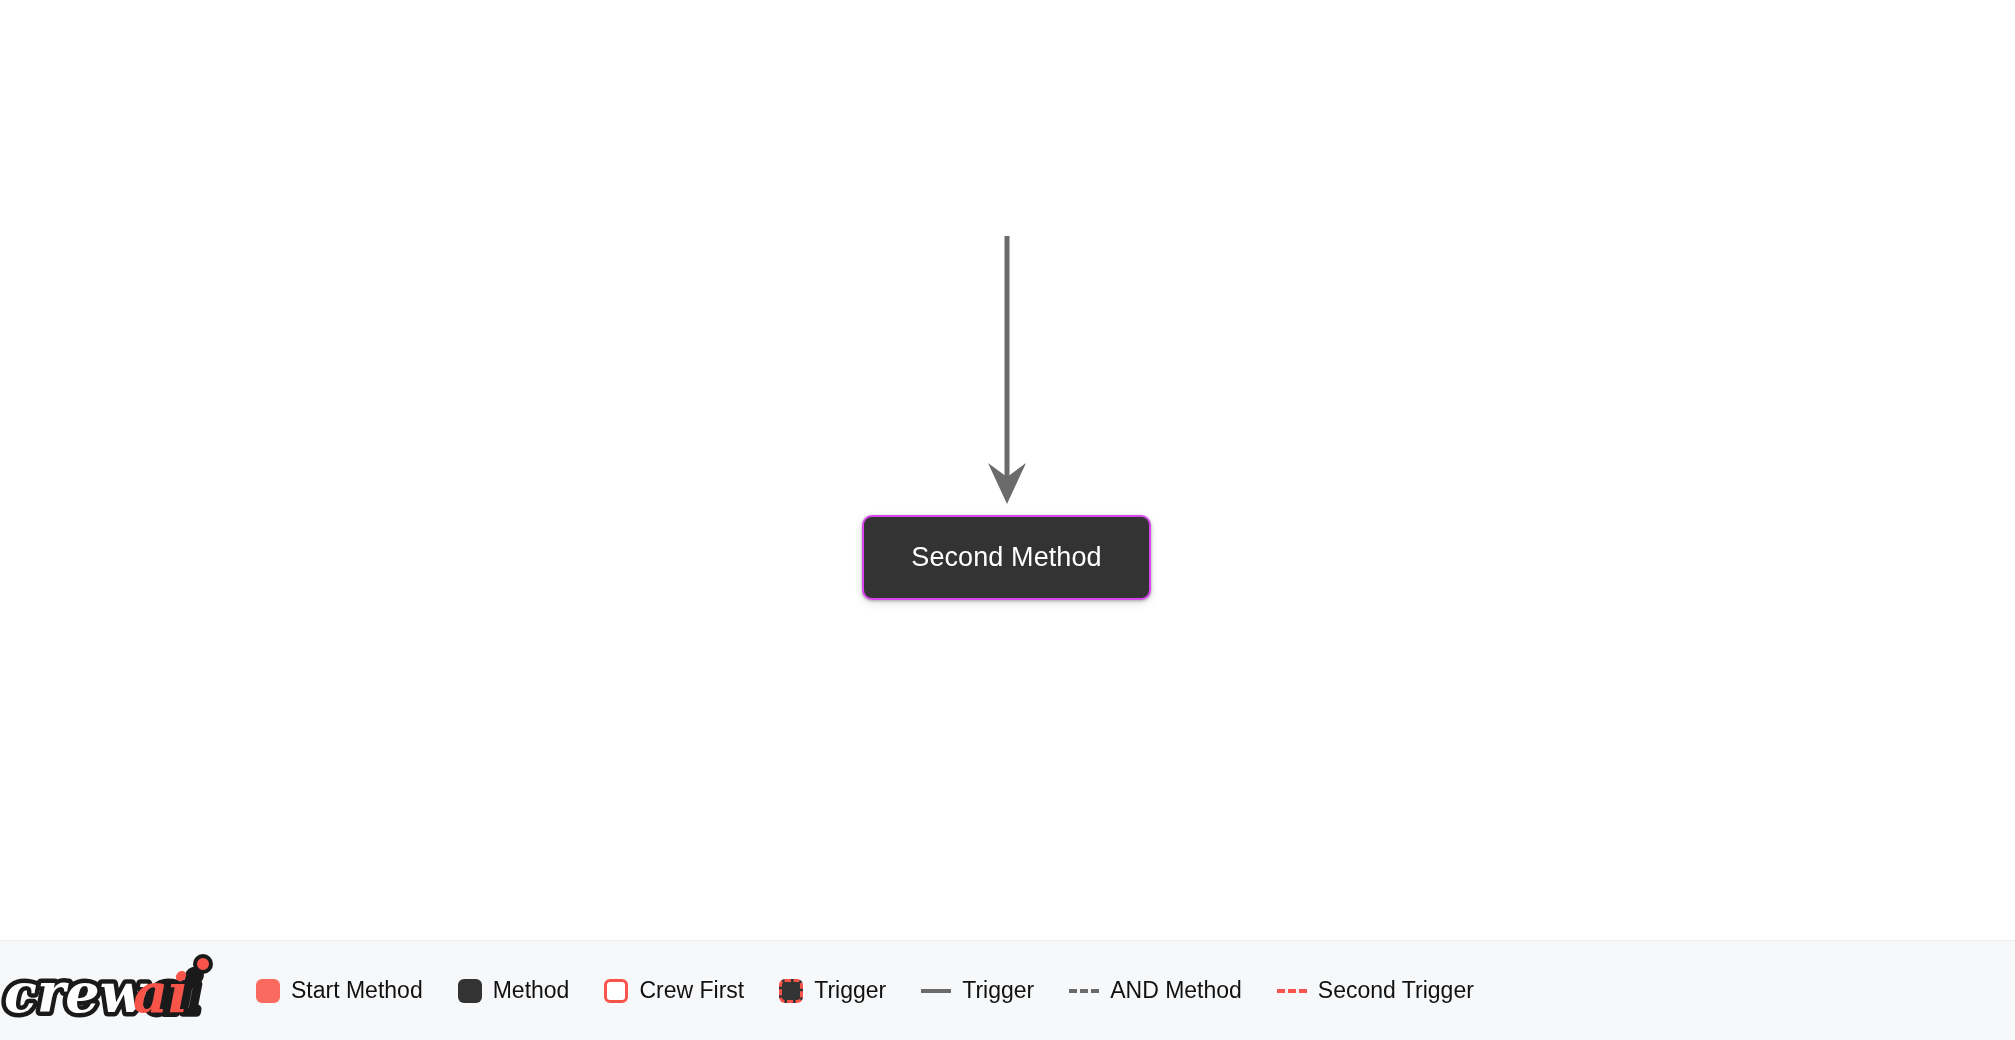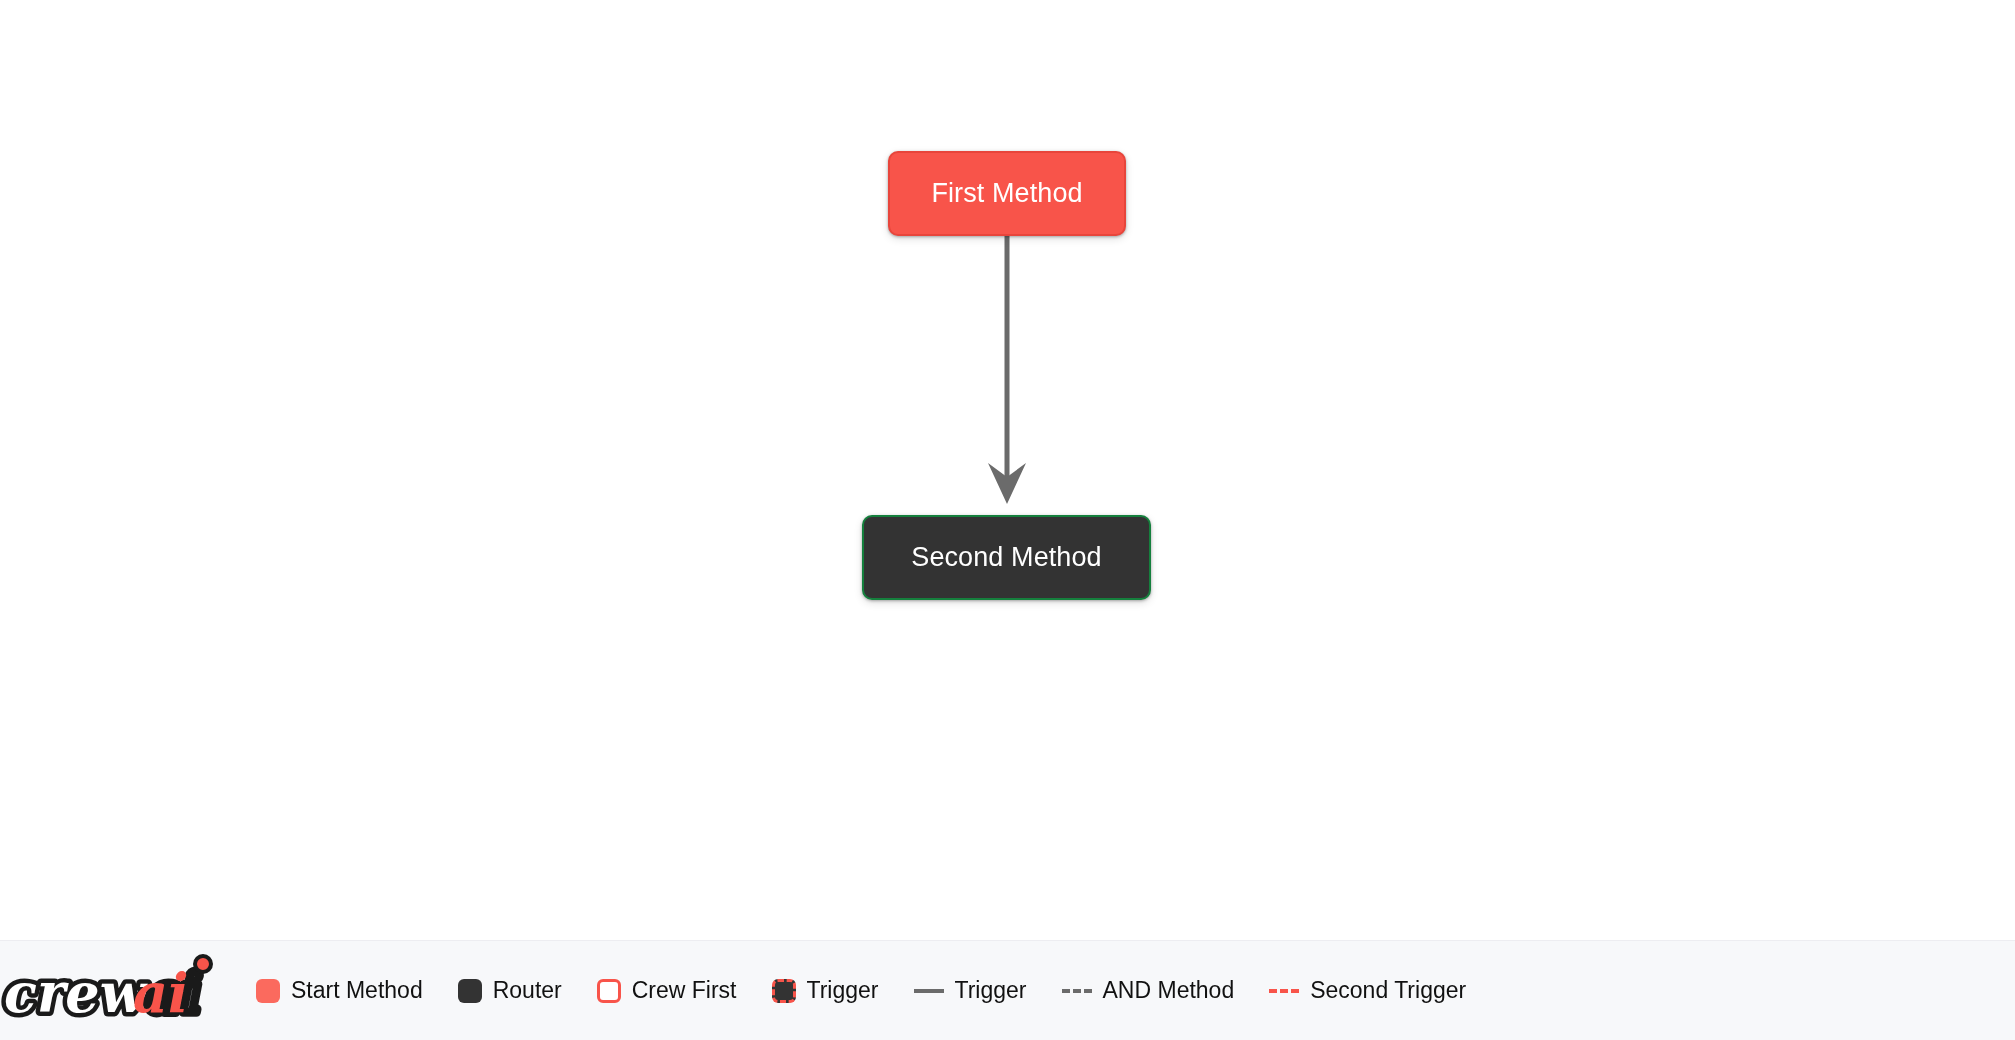--- a/index.html
+++ b/index.html
@@ -49,21 +49,21 @@
     box-shadow: 0 1px 3px rgba(0,0,0,0.30), 0 3px 9px rgba(0,0,0,0.12);
   }
 
   .node-start {
     background: #f8544a;
     border: 2px solid #e8453b;
   }
 
   .node-method {
     background: #333333;
-    border: 2px solid #15803d;
+    border: 2px solid #d946ef;
   }
 
   
   #legend-bar {
     position: absolute;
     left: 0;
     top: 940px;
     width: 2015px;
     height: 100px;
     background: #f7f8fa;
@@ -127,23 +127,20 @@
 
 <div id="flow-canvas">
 
   <svg id="edge-layer" viewBox="0 0 2015 940">
     <g>
       <line x1="1007" y1="236" x2="1007" y2="478" stroke="#6b6b6b" stroke-width="5"></line>
       <path d="M 988 463 L 1007 504 L 1026 463 L 1007 477 Z" fill="#6b6b6b"></path>
     </g>
   </svg>
 
-  <div class="flow-node node-start" style="left:888px; top:151px; width:238px; height:85px;">
-    <span>First Method</span>
-  </div>
 
   <div class="flow-node node-method" style="left:862px; top:515px; width:289px; height:85px;">
     <span>Second Method</span>
   </div>
 
 </div>
 
 <div id="legend-bar">
 
   <svg id="legend-logo" viewBox="0 0 222 82">
@@ -155,21 +152,21 @@
 
   <div class="legend-items">
 
     <div class="legend-item">
       <span class="swatch swatch-start"></span>
       <span class="legend-label">Start Method</span>
     </div>
 
     <div class="legend-item">
       <span class="swatch swatch-method"></span>
-      <span class="legend-label">Router</span>
+      <span class="legend-label">Method</span>
     </div>
 
     <div class="legend-item">
       <span class="swatch swatch-crew"></span>
       <span class="legend-label">Crew First</span>
     </div>
 
     <div class="legend-item">
       <span class="swatch swatch-router"></span>
       <span class="legend-label">Trigger</span>

